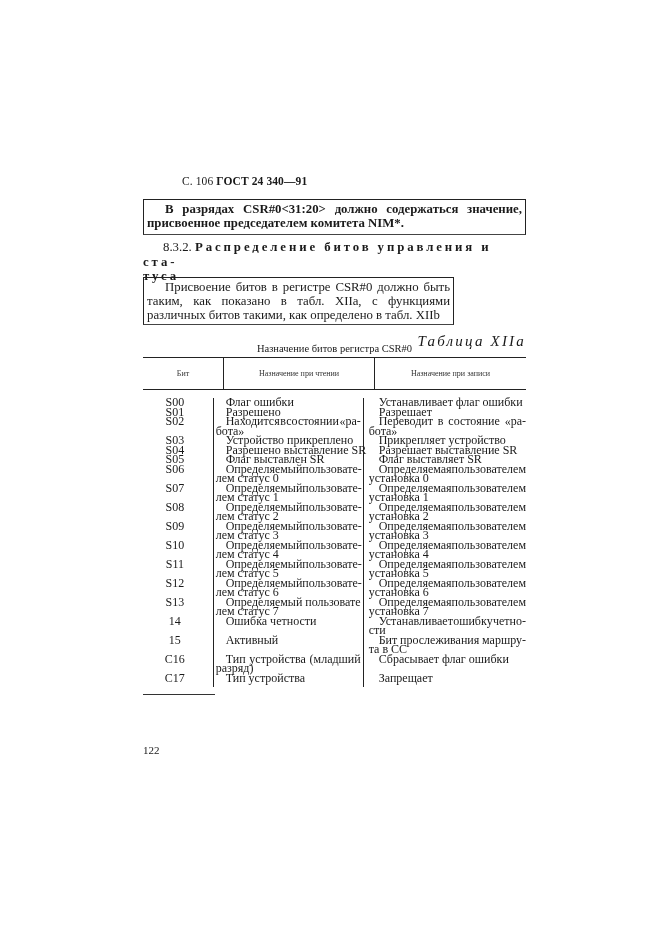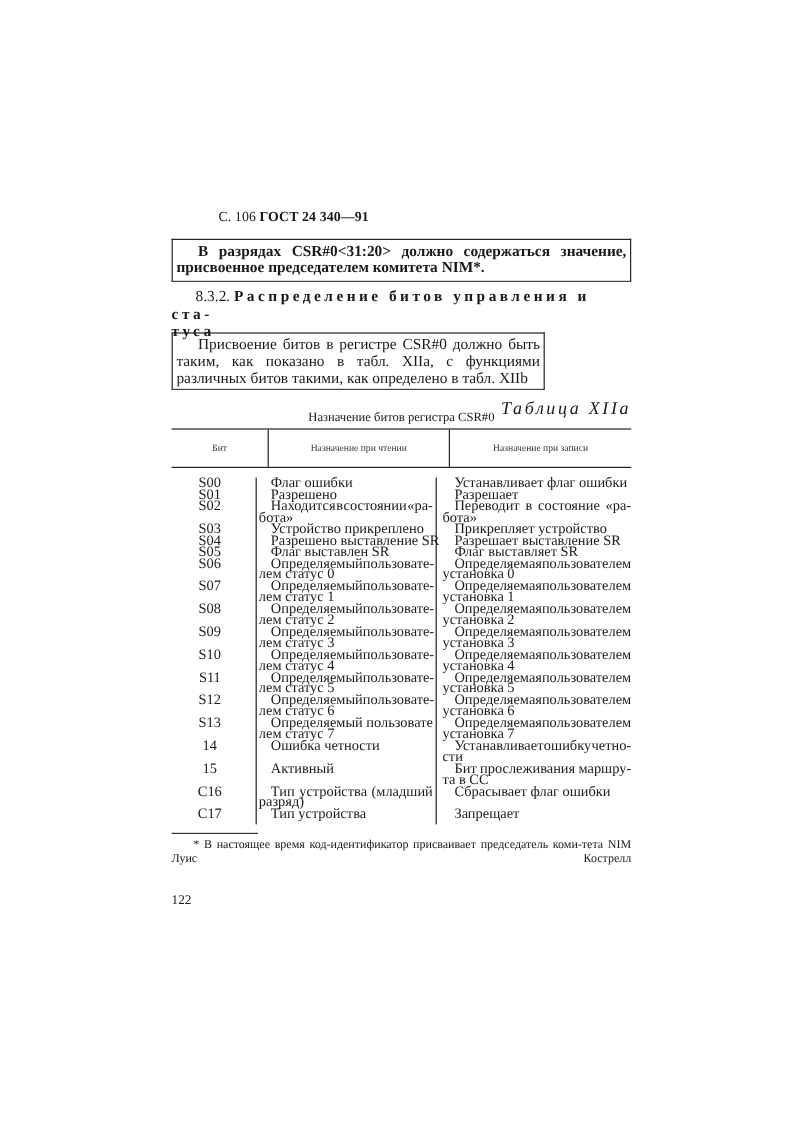--- a/index.html
+++ b/index.html
@@ -304,16 +304,15 @@
         <span class="line">та в СС</span>
         <span class="line ind">Сбрасывает флаг ошибки</span>
         <span class="line"></span>
         <span class="line ind">Запрещает</span>
       </div>
   </div>
 </div>
 
 <div class="abs foot-rule"></div>
 <div class="abs footnote">
-  <p>* В настоящее время код-идентификатор присваивает председатель коми-тета NIM Луис Кострелл</p>
 </div>
 
 <div class="abs page-num">122</div>
 
 </body></html>

